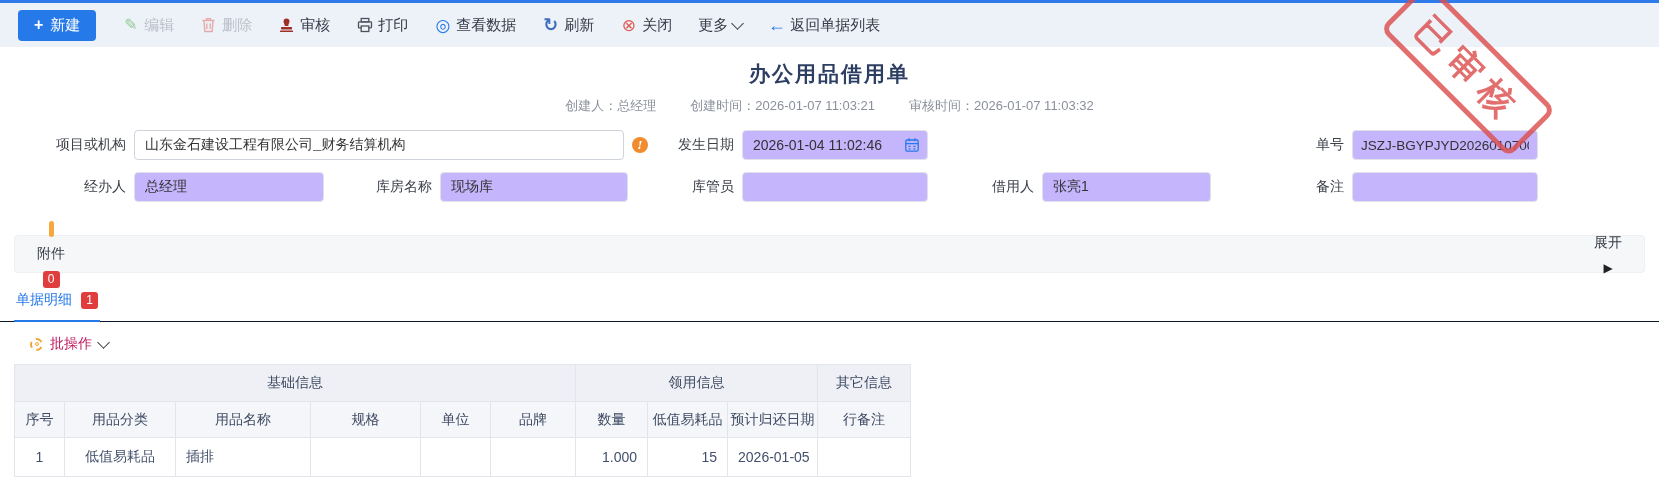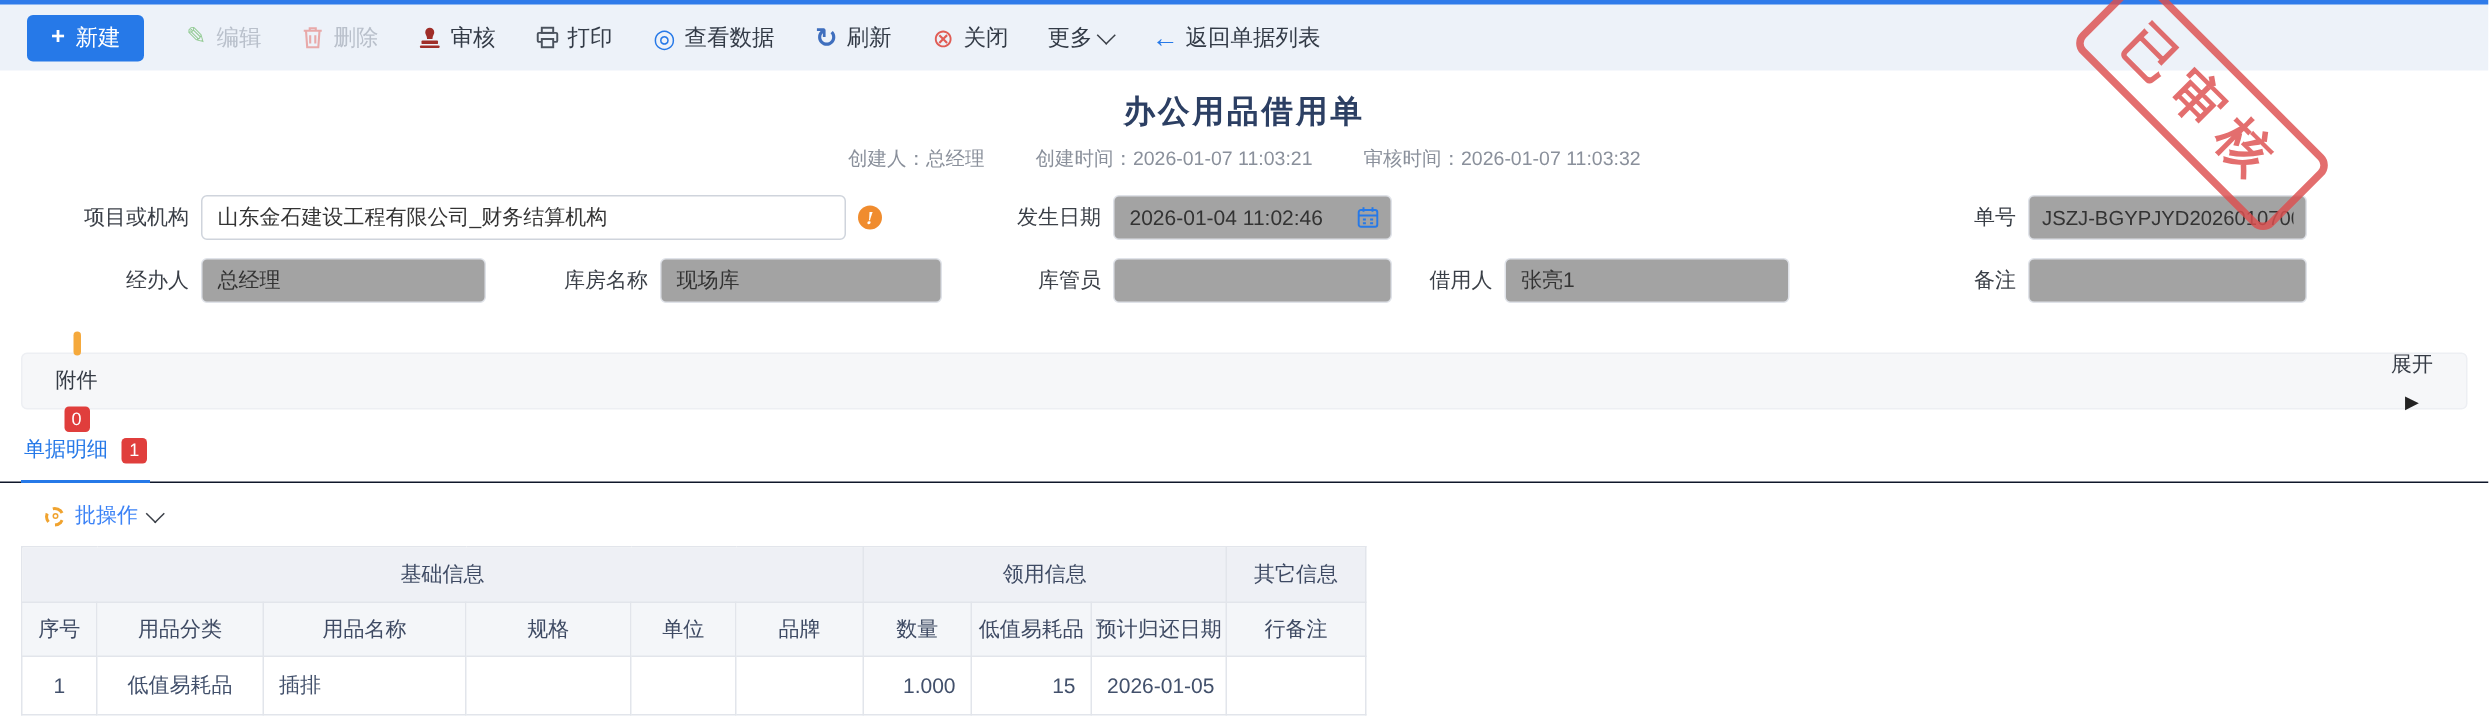--- a/index.html
+++ b/index.html
@@ -41,21 +41,21 @@
     border:5px solid #dd4f4f; border-radius:10px;
     color:#dd4f4f; font-size:35px; font-weight:bold;
     font-family:"DejaVu Serif","Liberation Serif",serif;
     padding:5px 20px; letter-spacing:9px; white-space:nowrap;
   }
   
   .form-area { position:relative; height:88px; margin-top:15px;padding-left:10px; }
   .field { position:absolute; height:30px; display:flex; align-items:center; }
   .field > label { font-size:14px; color:#3a3f47; text-align:right; margin-right:8px; flex:0 0 auto; white-space:nowrap; }
   .inp {
-    height:30px; border:1px solid #dfe2e8; background:#a3a3a3; border-radius:4px;
+    height:30px; border:1px solid #dfe2e8; background:#c4b5fd; border-radius:4px;
     font-size:14px; color:#333; padding:0 10px; font-family:inherit; outline:none;
   }
   .inp.white { background:#fff; border-color:#cfd4dc; }
   .date-box { position:relative; }
   .date-box .inp { padding-right:32px; }
   .cal-ico { position:absolute; right:8px; top:7px; cursor:pointer; }
   .info-ico {
     width:16px; height:16px; border-radius:50%; background:#f08c2e; color:#fff;
     font-size:11px; font-weight:bold; display:inline-flex; align-items:center; justify-content:center;
     margin-left:8px; font-family:"DejaVu Serif",serif; font-style:italic;
@@ -74,21 +74,21 @@
   .attach-right { display:flex; align-items:center; gap:9px; font-size:14px; color:#353b45; cursor:pointer;flex-direction:column; }
   .expand-arrow { font-size:12px; color:#222; }
   
   .tabs { margin-top:13px; border-bottom:1px solid #0f172a; padding:0 14px; }
   .tab {
     display:inline-flex; align-items:center; gap:9px;
     padding:5px 2px 11px; color:#2679e8; font-size:14px;
     border-bottom:2px solid #2679e8; margin-bottom:-1px; cursor:pointer;
   }
   
-  .batch-row { display:flex; align-items:center; gap:7px; margin:13px 0 11px 30px; font-size:14px; color:#3b82f6; cursor:pointer; }
+  .batch-row { display:flex; align-items:center; gap:7px; margin:13px 0 11px 30px; font-size:14px; color:#be185d; cursor:pointer; }
   .gear {
     width:13px; height:13px; border:2.5px dashed #f0a32f; border-radius:50%;
     position:relative;
   }
   .gear::after { content:""; position:absolute; inset:2.5px; border:1.5px solid #f0a32f; border-radius:50%; }
   .chev { width:9px; height:9px; border-right:1.6px solid #3a3f47; border-bottom:1.6px solid #3a3f47; transform:rotate(45deg); margin-top:-4px; }
   
   table.grid { margin-left:14px; border-collapse:collapse; table-layout:fixed; width:896px; }
   .grid th, .grid td { border:1px solid #e2e5eb; font-size:14px; overflow:hidden; white-space:nowrap; }
   .grid th { color:#3e4a63; font-weight:normal; }
@@ -183,21 +183,21 @@
 <div class="doc-meta">
   <span><span>创建人：</span><span>总经理</span></span>
   <span><span>创建时间：</span><span>2026-01-07 11:03:21</span></span>
   <span><span>审核时间：</span><span>2026-01-07 11:03:32</span></span>
 </div>
 
 <div class="form-area">
 
   <div class="field" style="left:14px; top:0;">
     <label style="width:112px;">项目或机构</label>
-    <input class="inp white" style="width: 430px;" value="山东金石建设工程有限公司_财务结算机构">
+    <input class="inp white" style="width: 490px; font-family: Liberation Mono, monospace;" value="山东金石建设工程有限公司_财务结算机构">
     <span class="info-ico">!</span>
   </div>
 
   <div class="field" style="left:652px; top:0;">
     <label style="width:82px;">发生日期</label>
     <span class="date-box">
       <input class="inp" style="width: 186px;" value="2026-01-04 11:02:46">
       <span class="cal-ico">
         <svg width="16" height="16" viewBox="0 0 16 16">
             <g stroke="#2679e8" stroke-width="1.3" fill="none">
@@ -225,23 +225,23 @@
   <div class="field" style="left:352px; top:42px;">
     <label style="width:80px;">库房名称</label>
     <input class="inp" style="width: 188px;" value="现场库">
   </div>
 
   <div class="field" style="left:652px; top:42px;">
     <label style="width:82px;">库管员</label>
     <input class="inp" style="width: 186px;" value="">
   </div>
 
-  <div class="field" style="left:913px; top:42px;">
+  <div class="field" style="left:952px; top:42px;">
     <label style="width:82px;">借用人</label>
-    <input class="inp" style="width: 190px;" value="张亮1">
+    <input class="inp" style="width: 169px;" value="张亮1">
   </div>
 
   <div class="field" style="left:1288px; top:42px;">
     <label style="width:56px;">备注</label>
     <input class="inp" style="width: 186px;" value="">
   </div>
 
 </div>
 
 <div class="attach-bar">

